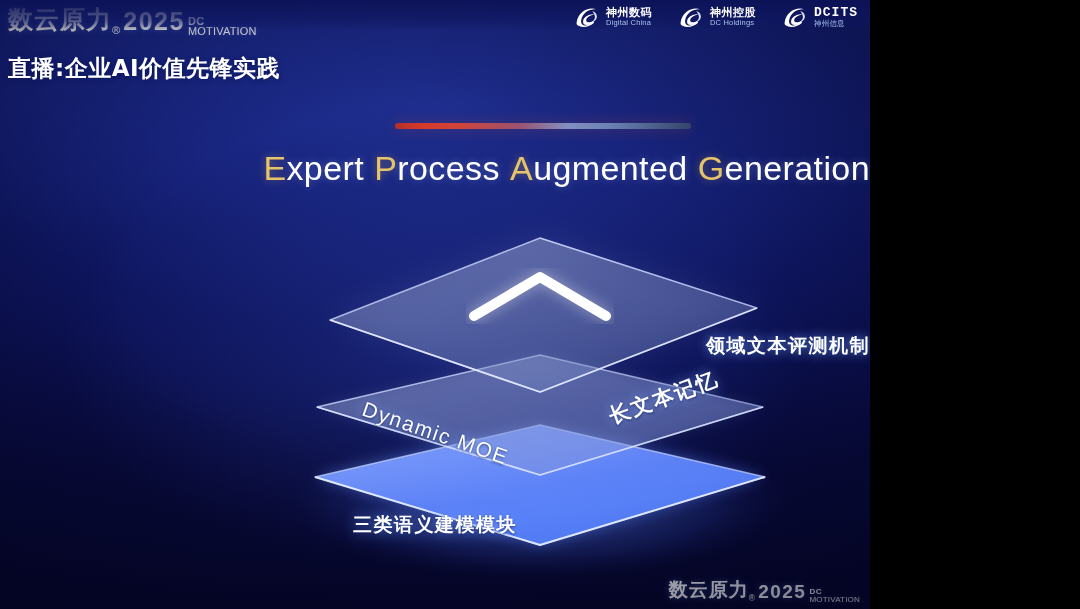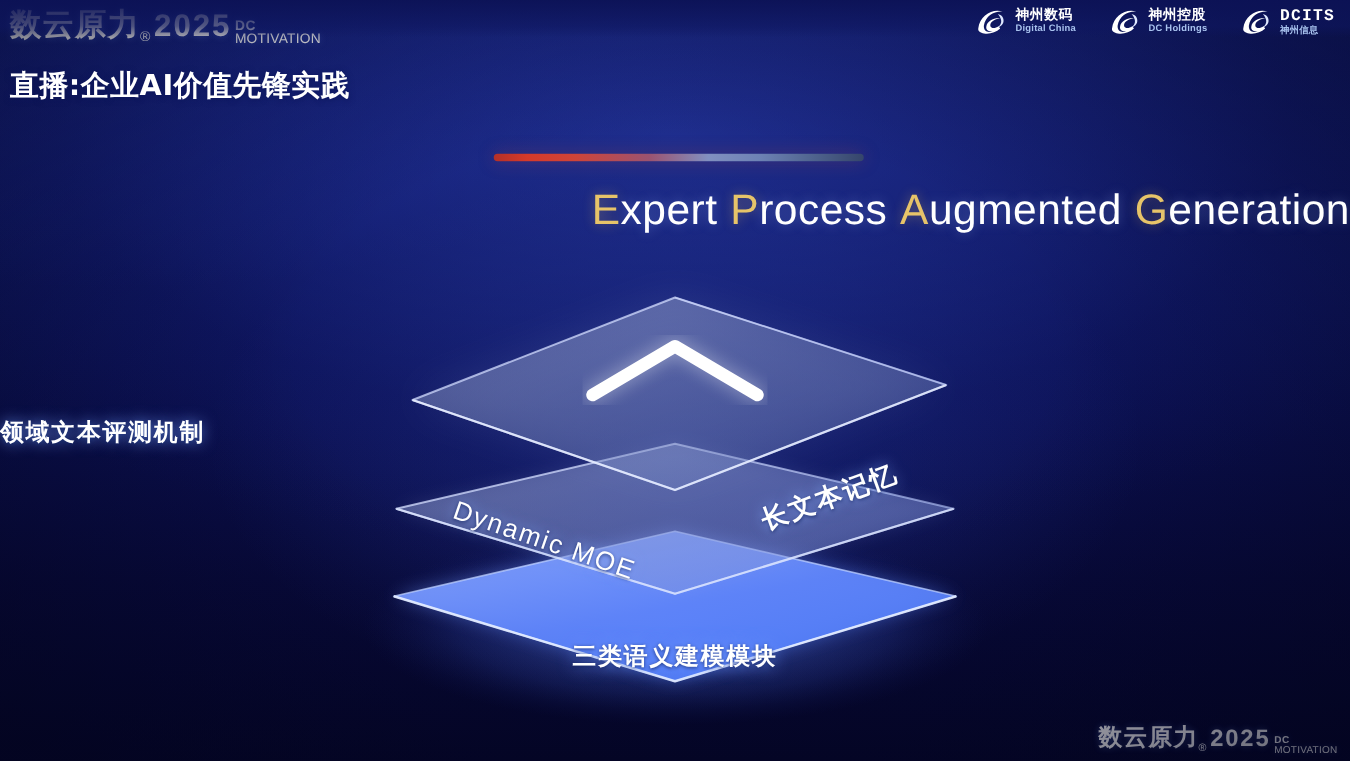--- a/index.html
+++ b/index.html
@@ -3,21 +3,21 @@
 <meta charset="utf-8">
 <title>EPAG Slide</title>
 <style>
   html, body {
     margin: 0;
     padding: 0;
     background: #000;
   }
   #stage {
     position: relative;
-    width: 1080px;
+    width: 870px;
     height: 609px;
     overflow: hidden;
     font-family: "Liberation Sans", "DejaVu Sans", sans-serif;
     background:
       radial-gradient(ellipse 900px 420px at 50% 18%, rgba(42,62,170,0.55) 0%, rgba(20,30,120,0.20) 55%, rgba(0,0,0,0) 80%),
       radial-gradient(ellipse 520px 300px at 50% 58%, rgba(60,90,220,0.28) 0%, rgba(0,0,0,0) 72%),
       radial-gradient(ellipse 700px 260px at 8% 8%, rgba(30,48,160,0.45) 0%, rgba(0,0,0,0) 70%),
       linear-gradient(180deg, #141f78 0%, #111a6c 14%, #0e1660 34%, #0b1050 55%, #080a3c 76%, #05062c 100%);
   }
   
@@ -73,21 +73,21 @@
   
   #partners {
     position: absolute; top: 5px; right: 12px;
     display: flex; align-items: center; gap: 26px;
     z-index: 9;
   }
   .partner { display: flex; align-items: center; gap: 6px; }
   .swirl { width: 26px; height: 24px; flex: 0 0 auto; }
   .p-text { display: flex; flex-direction: column; line-height: 1.05; }
   .p-cn { font-size: 11px; font-weight: 700; color: #fff; letter-spacing: .5px; }
-  .p-en { font-size: 7.5px; font-weight: 700; color: #a9c3ef; letter-spacing: .2px; }
+  .p-en { font-size: 7.5px; font-weight: 400; color: #a9c3ef; letter-spacing: .2px; }
   .p-cn.big { font-size: 13px; letter-spacing: 1px; font-family: Liberation Mono, monospace; }
 
   
   #live-line {
     position: absolute; top: 53px; left: 8px;
     font-family: "DejaVu Sans", "Liberation Sans", sans-serif;
     font-size: 23px; font-weight: 700; color: #ffffff;
     letter-spacing: .5px;
     text-shadow: 0 1px 5px rgba(10,20,90,0.9);
     z-index: 7;
@@ -148,21 +148,21 @@
   .plate-label {
     position: absolute;
     font-family: "DejaVu Sans", "Liberation Sans", sans-serif;
     font-weight: 700;
     color: #ffffff;
     white-space: nowrap;
     z-index: 6;
     pointer-events: none;
   }
   #label-top {
-    left: 0; right: 0; top: 333px; text-align: left;
+    left: 0; right: 0; top: 333px; text-align: right;
     font-size: 19px; letter-spacing: 1.5px;
     text-shadow: 0 0 12px rgba(120,160,255,0.85), 0 1px 3px rgba(0,20,80,0.8);
   }
   #label-bottom {
     left: 0; right: 0; top: 512px; text-align: center;
     font-size: 19px; letter-spacing: 1.5px;
     text-shadow: 0 0 14px rgba(110,150,255,0.9), 0 1px 3px rgba(0,15,70,0.85);
     font-family: Liberation Mono, monospace;
   }
   #label-mid-left {

